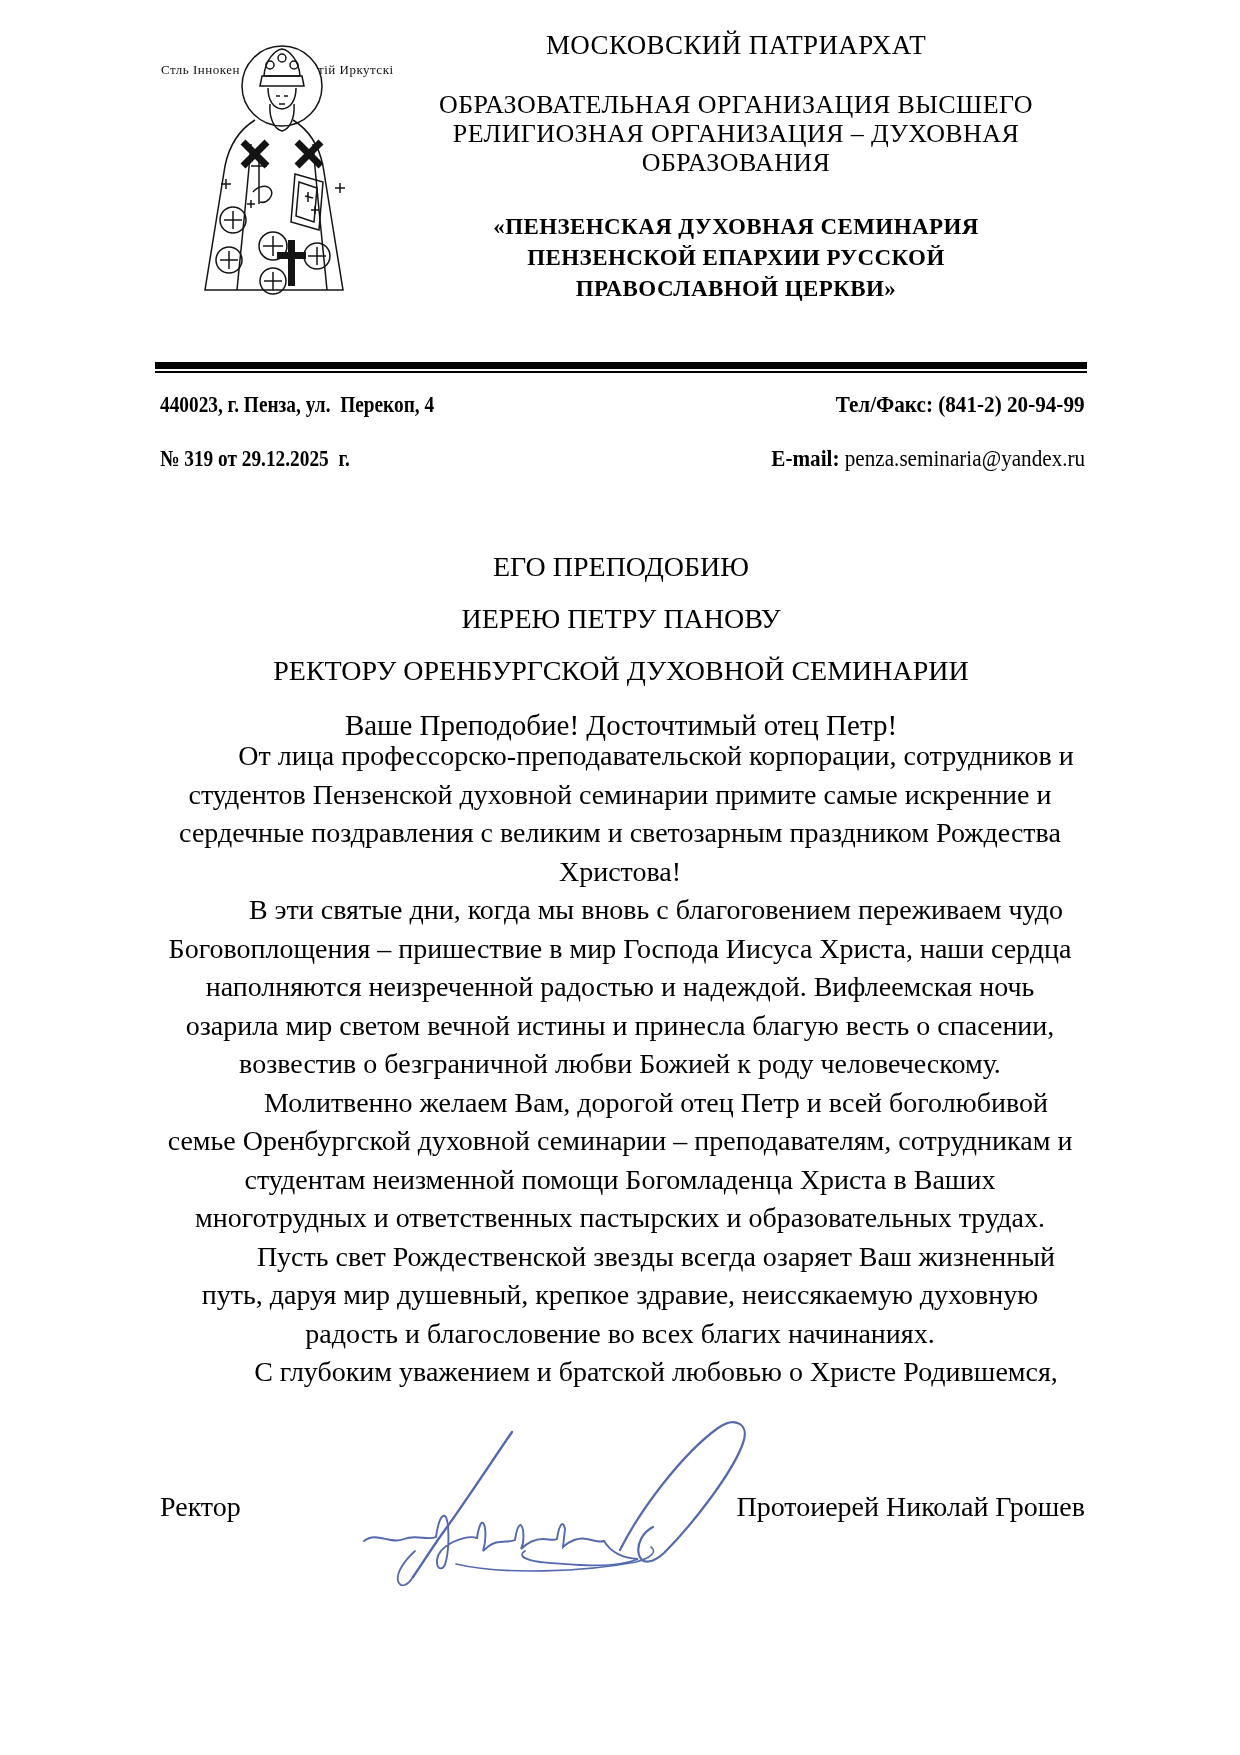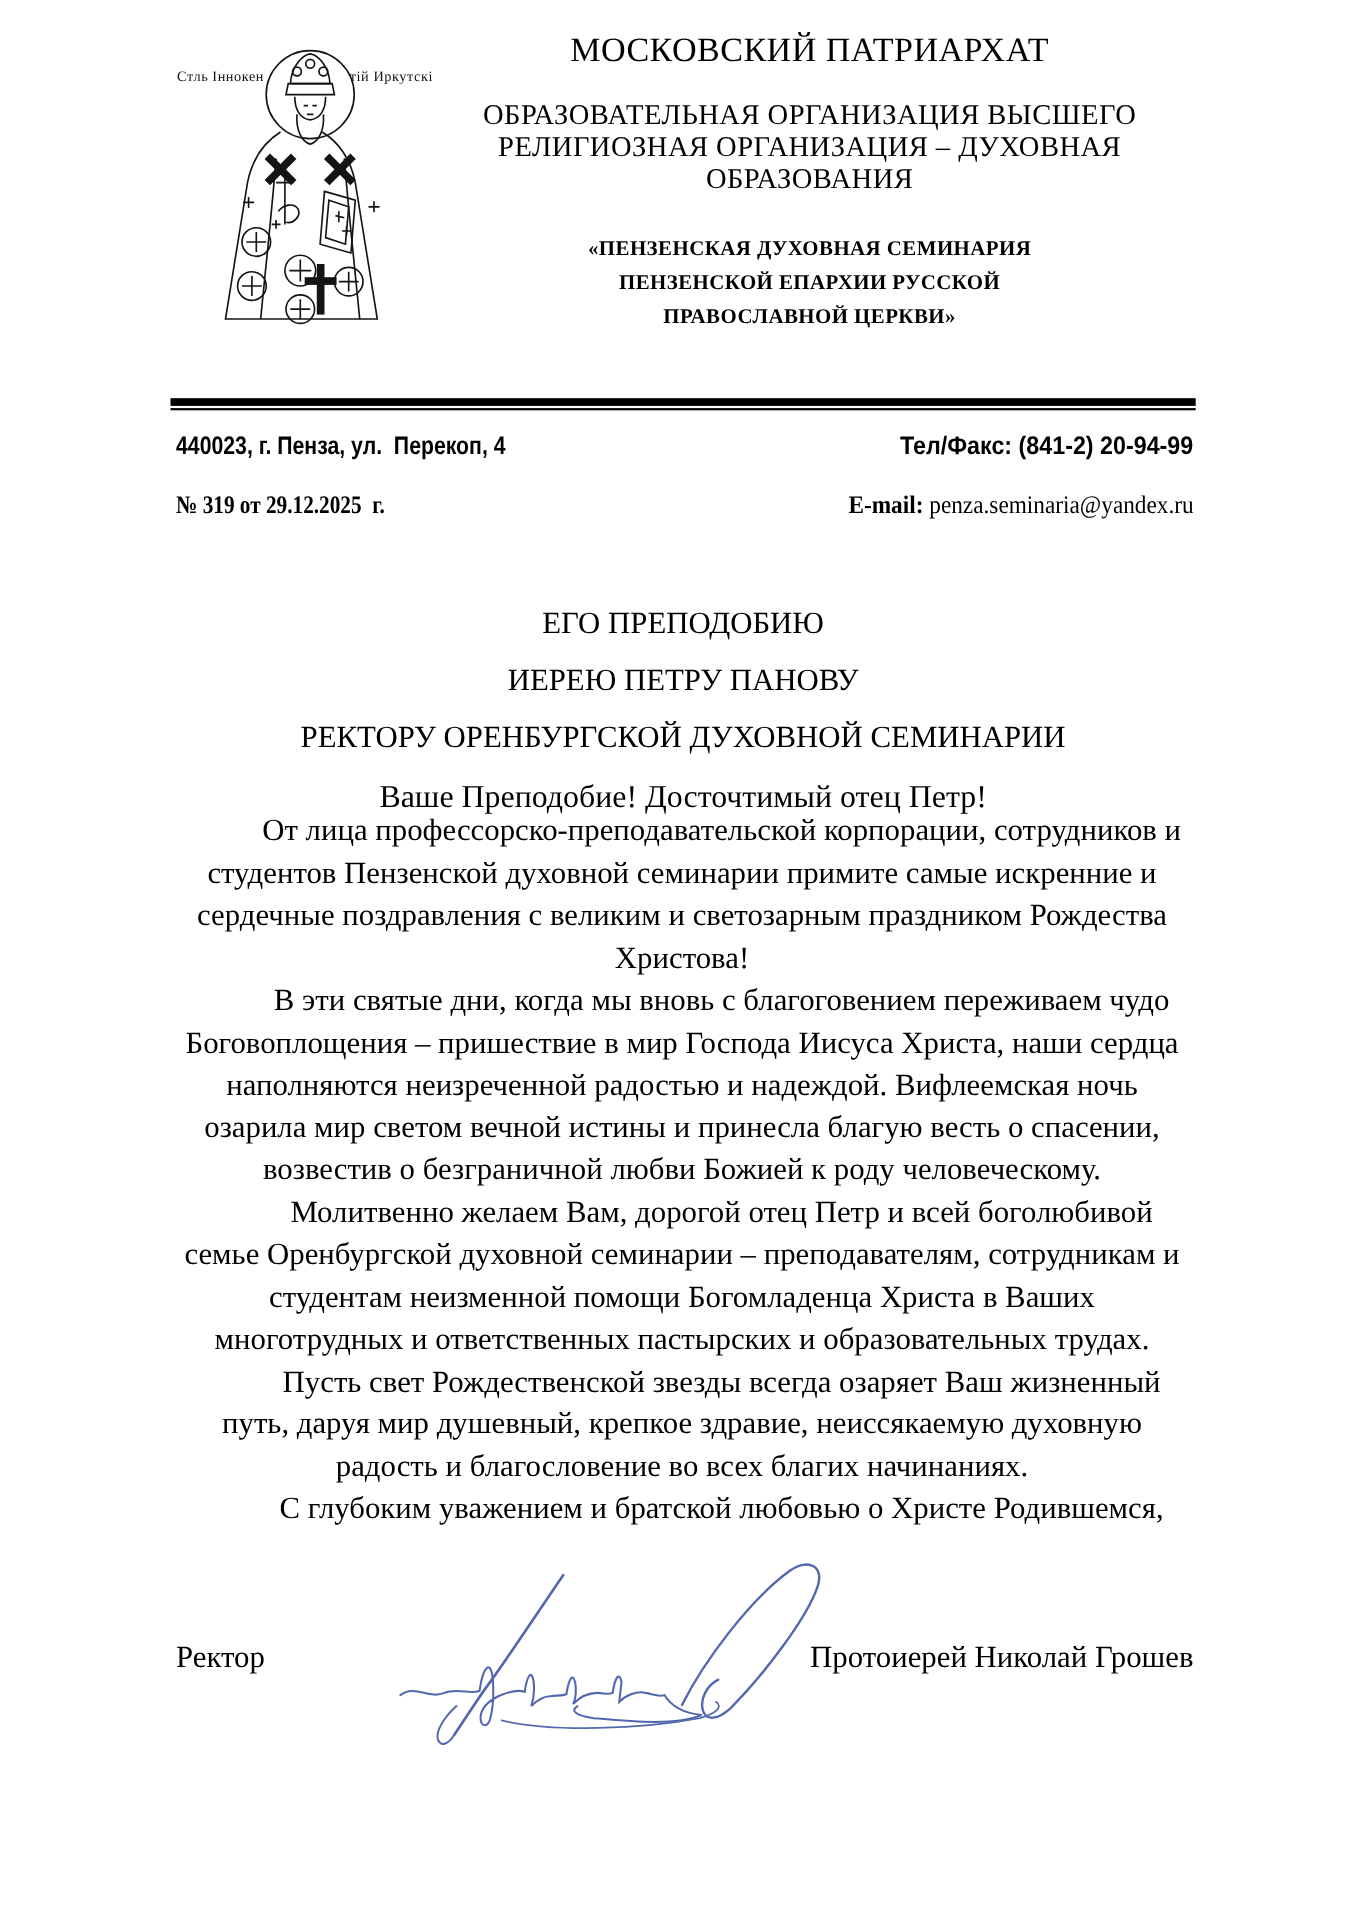--- a/index.html
+++ b/index.html
@@ -13,34 +13,34 @@
     overflow:hidden;
   }
   
   .emblem{position:absolute;left:155px;top:34px;width:238px;height:276px;}
   .emblem svg{width:100%;height:100%;}
   .emblem .slavonic{font-family:"Liberation Serif",serif;font-size:13px;letter-spacing:.5px;fill:#111;}
   .lh-text{
     position:absolute;left:420px;top:30px;width:632px;
     text-align:center;letter-spacing:.4px;
   }
-  .lh-patriarchate{font-size:31px;line-height:30px;margin-bottom:30px;}
+  .lh-patriarchate{font-size:27px;line-height:30px;margin-bottom:30px;}
   .lh-org{font-size:26px;line-height:29px;}
-  .lh-seminary{font-weight:bold;font-size:19px;line-height:31px;margin-top:34px;}
+  .lh-seminary{font-weight:bold;font-size:23px;line-height:31px;margin-top:34px;}
   
   .rule-thick{position:absolute;left:155px;top:362px;width:932px;height:7px;background:#000;}
   .rule-thin{position:absolute;left:155px;top:371px;width:932px;height:2px;background:#000;}
   
   .contact-row{
     position:absolute;left:160px;width:925px;
     display:flex;justify-content:space-between;align-items:baseline;
     font-family:"Liberation Sans",sans-serif;font-weight:bold;font-size:23px;
     white-space:pre-wrap;
   }
-  .row1{top:392px;}
+  .row1{top:392px;font-family:Liberation Serif, serif;}
   .row2{top:446px;font-family:Liberation Serif, serif;}
   .narrowL{display:inline-block;transform:scaleX(.84);transform-origin:left center;}
   .narrowR{display:inline-block;transform:scaleX(.92);transform-origin:right center;}
   .email-val{font-weight:normal;}
   
   .addressee{position:absolute;left:155px;top:552px;width:932px;text-align:center;font-size:28px;}
   .addressee .line{line-height:30px;margin-bottom:22px;}
   .salutation{position:absolute;left:155px;top:709px;width:932px;text-align:center;font-size:29px;line-height:32px;}
   
   .body-text{position:absolute;left:157px;top:737px;width:926px;font-size:28px;line-height:38.5px;text-align:center;}

